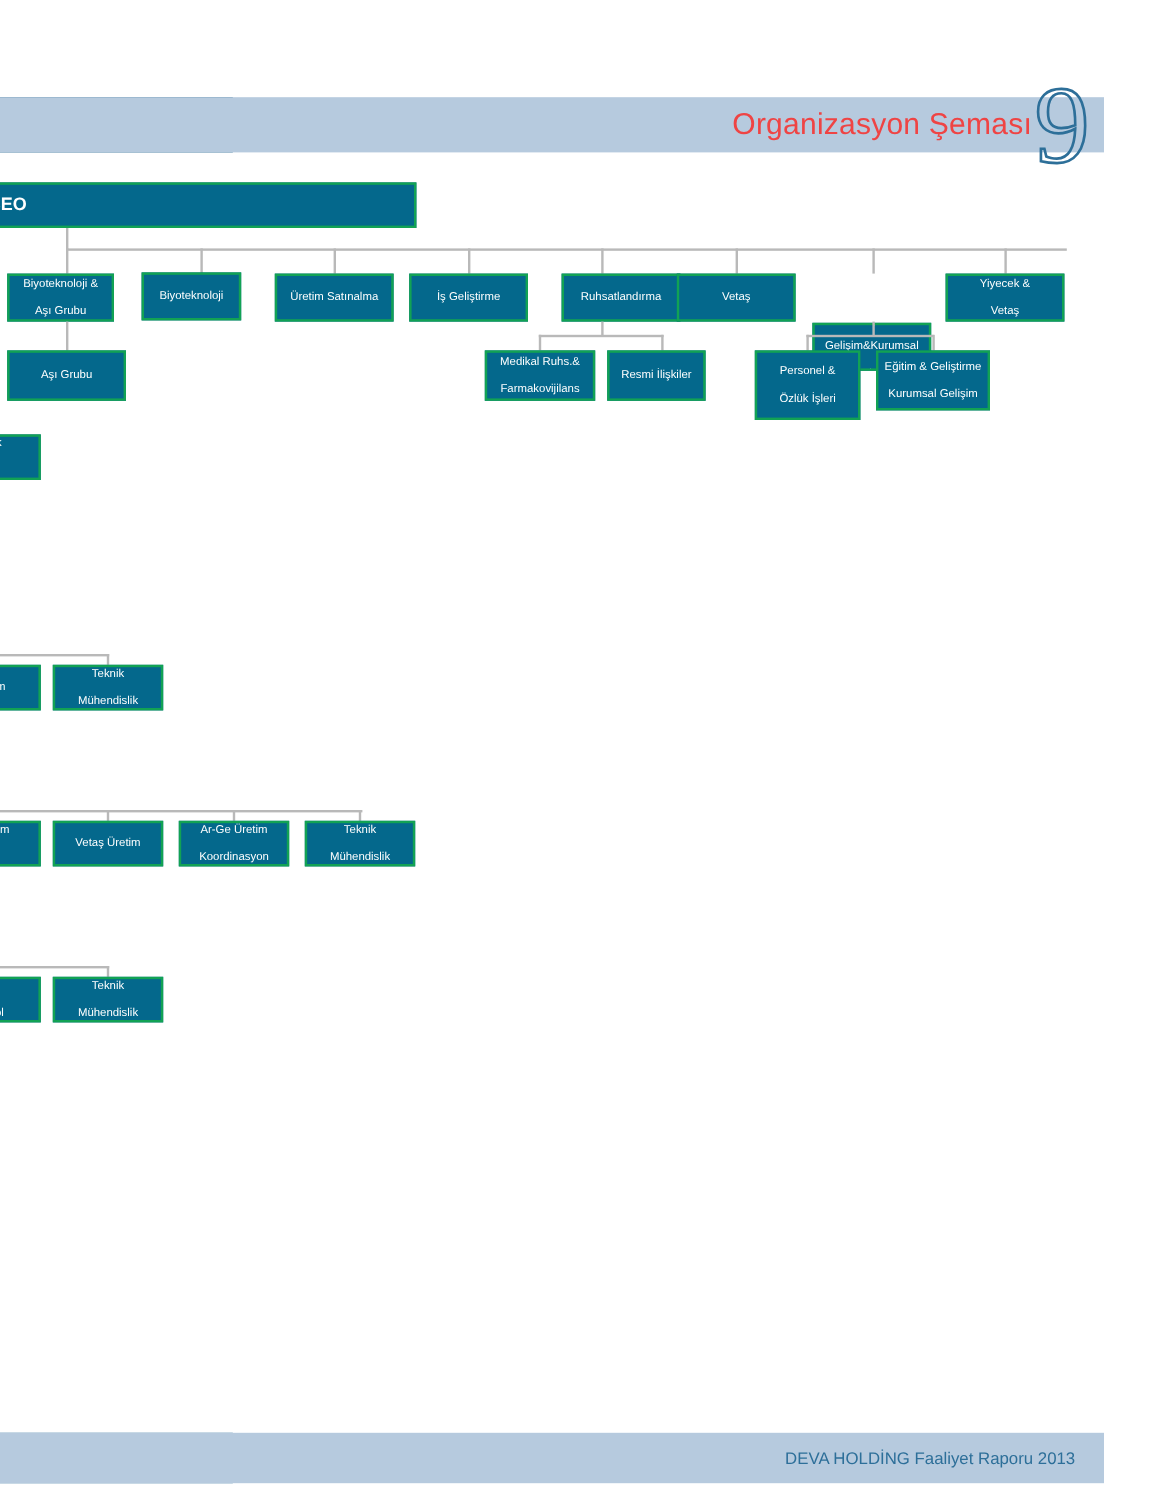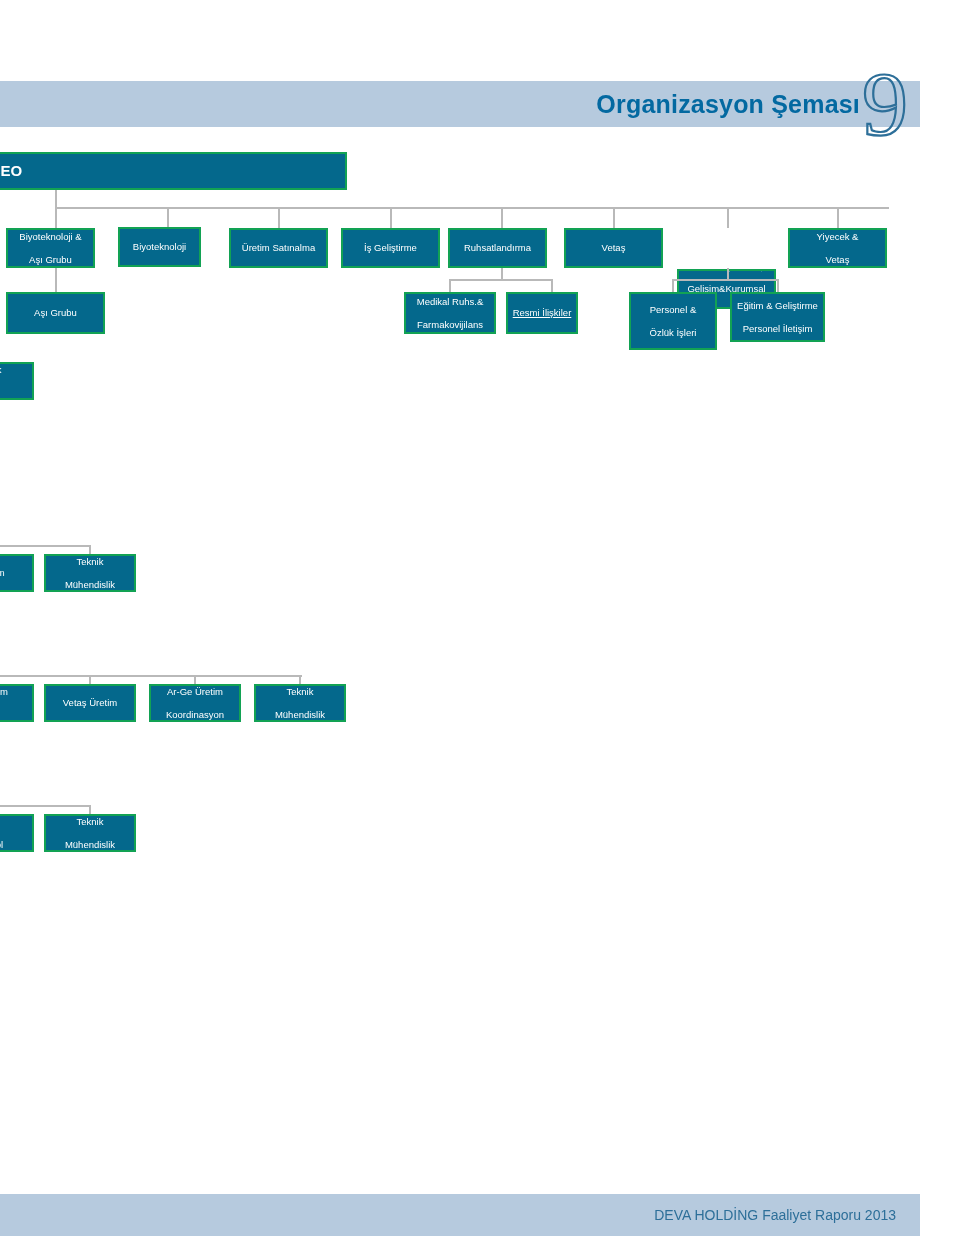--- a/index.html
+++ b/index.html
@@ -18,21 +18,21 @@
     position:absolute;left:0;top:81px;width:920px;height:46px;
     background:#b6cade;
   }
   .header-dark{
     position:absolute;left:0;top:81px;width:194px;height:46px;
     background:#0b5580;
   }
   .header-title{
     position:absolute;right:100px;top:81px;height:46px;
     display:flex;align-items:center;
-    font-size:25px;color:#0369a1;font-weight:700;
+    font-size:25px;color:#ef4444;font-weight:400;
     letter-spacing:.2px;white-space:nowrap;
   }
   .pagenum{
     position:absolute;right:42px;top:70px;
     width:60px;height:72px;
     display:flex;align-items:center;justify-content:center;
   }
   .pagenum svg{display:block;}
   .pagenum text{
     font-family:"Liberation Serif","DejaVu Serif",serif;
@@ -122,21 +122,21 @@
     </div>
     <div class="node" style="left:118px;top:227px;width:83px;height:40px;">
       <span>Biyoteknoloji</span>
     </div>
     <div class="node" style="left:229px;top:228px;width:99px;height:40px;">
       <span>Üretim Satınalma</span>
     </div>
     <div class="node" style="left:341px;top:228px;width:99px;height:40px;">
       <span>İş Geliştirme</span>
     </div>
-    <div class="node" style="left:448px;top:228px;width:99px;height:40px;">
+    <div class="node" style="left:468px;top:228px;width:99px;height:40px;">
       <span>Ruhsatlandırma</span>
     </div>
     <div class="node" style="left:564px;top:228px;width:99px;height:40px;">
       <span>Vetaş</span>
     </div>
     <div class="node" style="left:677px;top:228px;width:99px;height:40px;margin-top:41px;">
       <span><span>İnsan Kaynakları,</span><br><span>Gelişim&amp;Kurumsal</span><br><span>İletişim</span></span>
     </div>
     <div class="node" style="left:788px;top:228px;width:99px;height:40px;">
       <span><span>Yiyecek &amp;</span><br><span>Vetaş</span></span>
@@ -153,28 +153,28 @@
     <div class="ln h" style="left:672px;top:279px;width:106px;"></div>
     <div class="ln v" style="left:672px;top:279px;height:13px;"></div>
     <div class="ln v" style="left:777px;top:279px;height:13px;"></div>
 
     <div class="node" style="left:6px;top:292px;width:99px;height:42px;">
       <span>Aşı Grubu</span>
     </div>
     <div class="node" style="left:404px;top:292px;width:92px;height:42px;">
       <span><span>Medikal Ruhs.&amp;</span><br><span>Farmakovijilans</span></span>
     </div>
-    <div class="node" style="left:506px;top:292px;width:72px;height:42px;text-decoration:underline;">
+    <div class="node" style="left:506px;top:292px;width:82px;height:42px;">
       <span>Resmi İlişkiler</span>
     </div>
     <div class="node" style="left:629px;top:292px;width:88px;height:58px;">
       <span><span>Personel &amp;</span><br><span>Özlük İşleri</span></span>
     </div>
     <div class="node" style="left:730px;top:292px;width:95px;height:50px;">
-      <span><span>Eğitim &amp; Geliştirme</span><br><span>Personel İletişim</span></span>
+      <span><span>Eğitim &amp; Geliştirme</span><br><span>Kurumsal Gelişim</span></span>
     </div>
 
     <div class="node" style="left:-46px;top:362px;width:80px;height:38px;">
       <span><span>ötik</span><br><span>oji</span></span>
     </div>
 
     <div class="ln h" style="left:-8px;top:545px;width:99px;"></div>
 
     <div class="ln v" style="left:89px;top:545px;height:9px;"></div>
     <div class="node" style="left:-46px;top:554px;width:80px;height:38px;">

